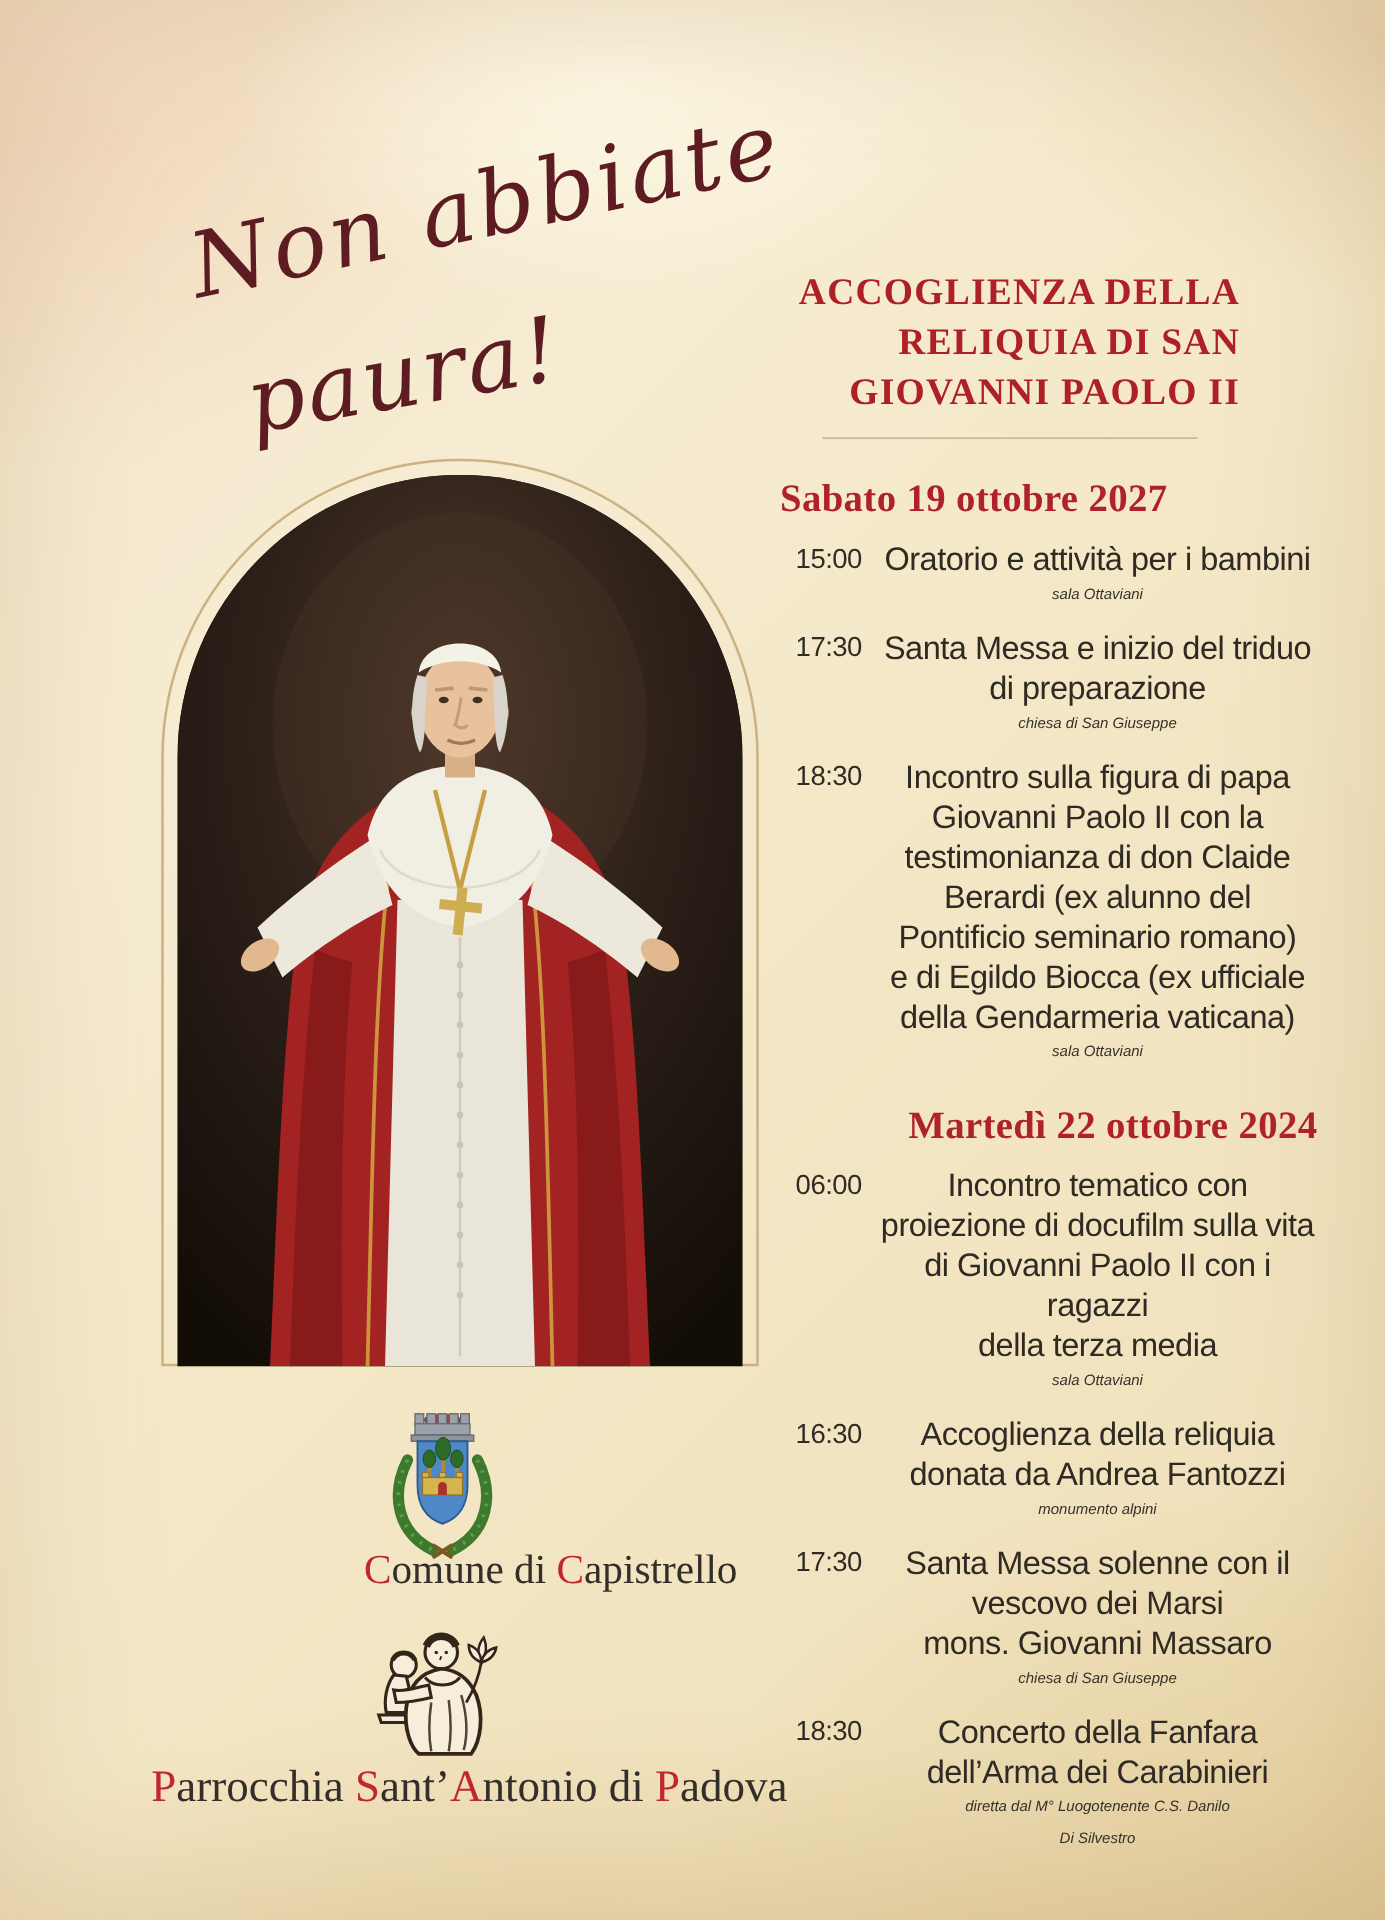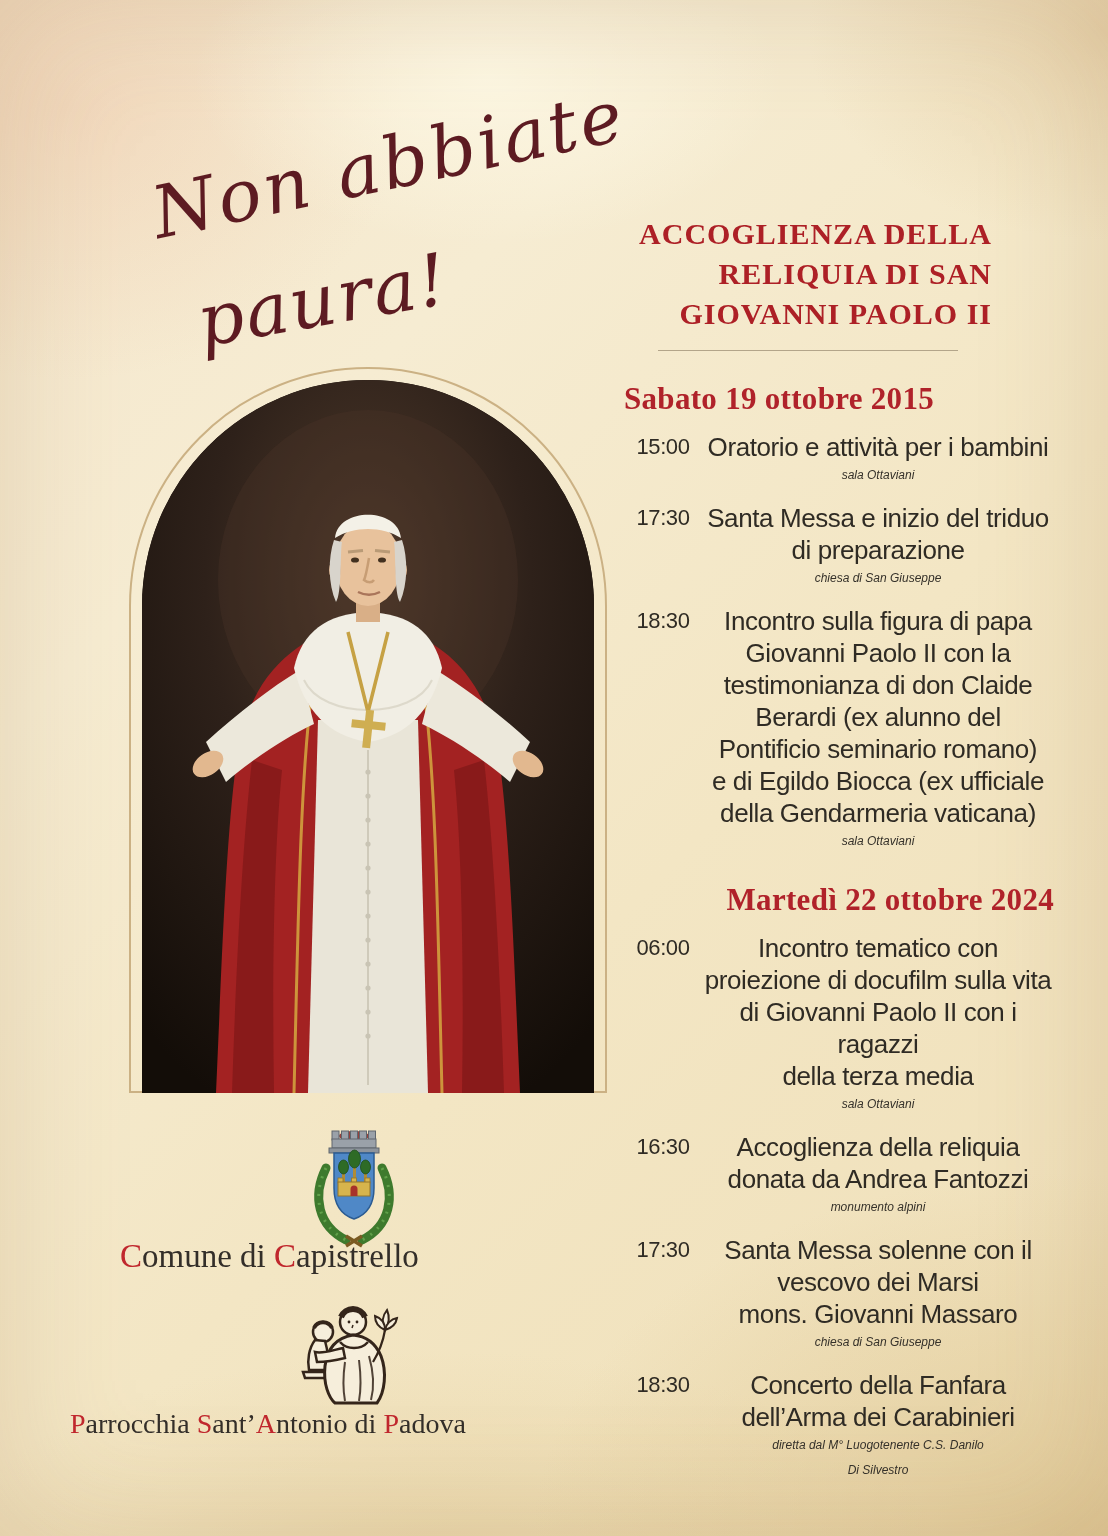--- a/index.html
+++ b/index.html
@@ -44,24 +44,24 @@
     font-size:31px; color:#b0222a; letter-spacing:0.3px;
   }
   .day-heading.second { margin-top:28px;text-align:right; }
   .sched-item { display:flex; margin-top:14px;text-align:center; }
   .sched-time { flex:none; width:78px; font-size:22px; line-height:32px; color:#2f2b24; letter-spacing:-0.4px; }
   .sched-body { flex:1; }
   .sched-desc { font-size:26px; line-height:32px; color:#2f2b24; letter-spacing:-0.4px; white-space:pre-line; }
   .sched-venue { font-style:italic; font-size:12px; line-height:25px; color:#35312a; white-space:pre-line; }
 
   .crest { position:absolute; left:302px; top:1122px; }
-  .org { position:absolute; text-align:left; font-family:"Liberation Serif", serif; color:#332e29; }
+  .org { position:absolute; text-align:right; font-family:"Liberation Serif", serif; color:#332e29; }
   .org .red-cap { color:#c0272d; }
   .org.comune { left:120px; width:470px; top:1238px; font-size:33px; }
-  .org.parrocchia { left:70px; width:560px; top:1408px; font-size:28px; }
+  .org.parrocchia { left:70px; width:560px; top:1408px; font-size:36px; }
   .anthony { position:absolute; left:285px; top:1300px; }
 </style>
 </head>
 <body>
 
 <div class="poster">
 
   <div class="quote l1">Non abbiate</div>
   <div class="quote l2">paura!</div>
 
@@ -127,21 +127,21 @@
       <path d="M216 212 C 223 215.5 231 215.5 238 212" stroke="#a9755a" stroke-width="2.5" fill="none"></path>
     </svg>
   </div>
 
   <div class="right-col">
     <div class="poster-title">ACCOGLIENZA DELLA
 RELIQUIA DI SAN
 GIOVANNI PAOLO II</div>
     <div class="title-divider"></div>
 
-    <div class="day-heading">Sabato 19 ottobre 2015</div>
+    <div class="day-heading">Sabato 19 ottobre 2027</div>
 
     <div class="sched-item">
       <div class="sched-time">15:00</div>
       <div class="sched-body">
         <div class="sched-desc">Oratorio e attività per i bambini</div>
         <div class="sched-venue">sala Ottaviani</div>
       </div>
     </div>
     <div class="sched-item">
       <div class="sched-time">17:30</div>

